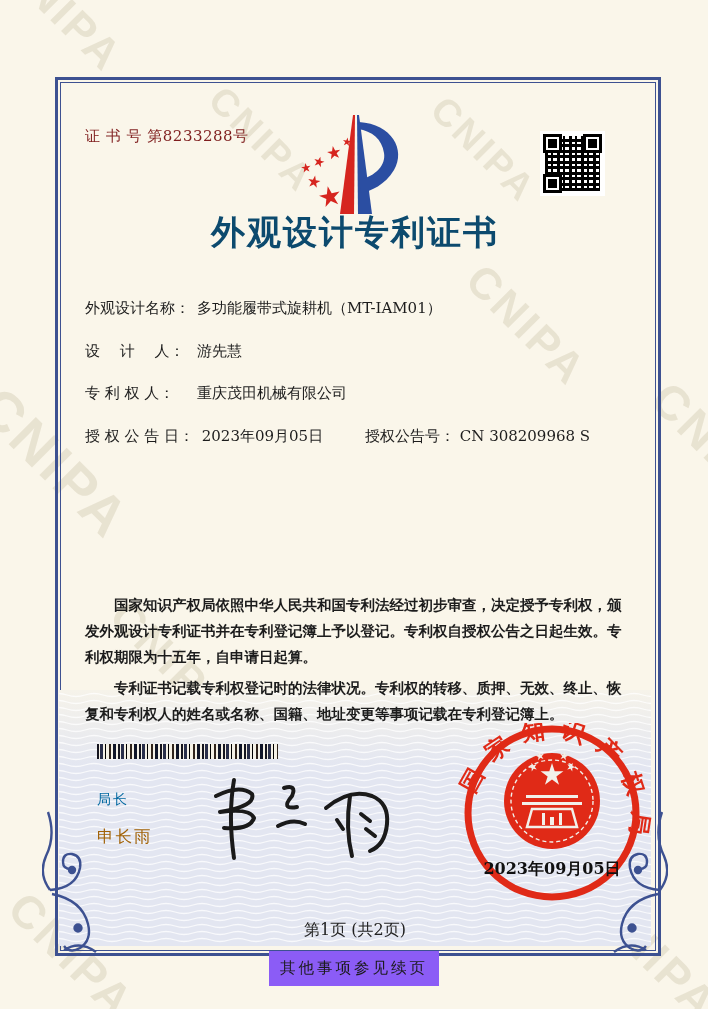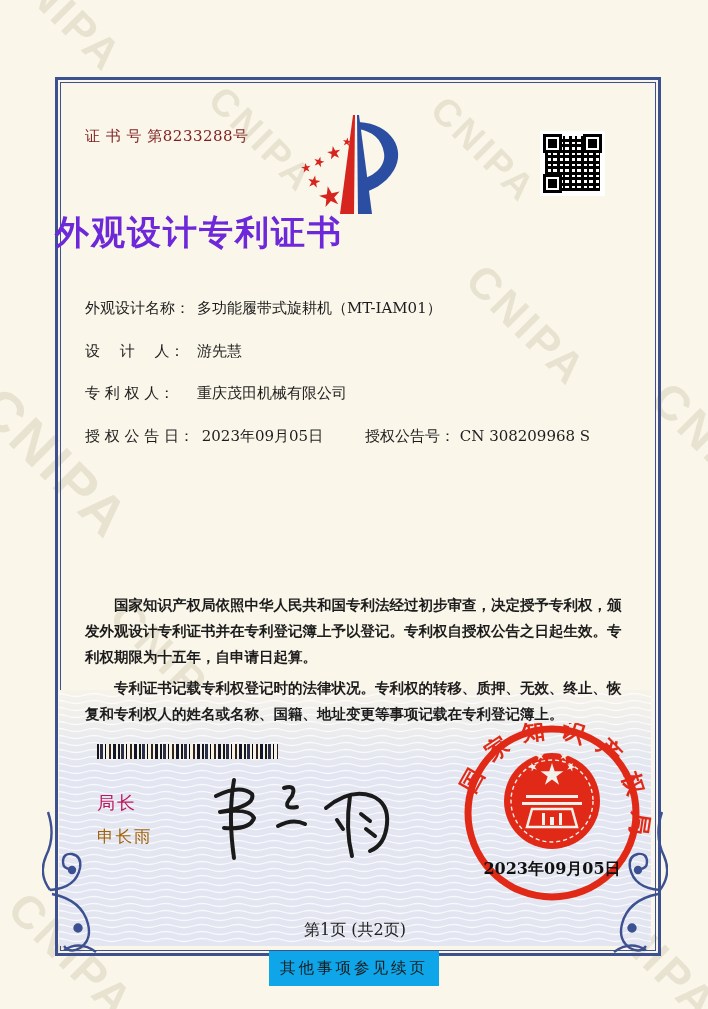--- a/index.html
+++ b/index.html
@@ -18,51 +18,51 @@
   
   .certno{left:85px;top:127px;font-size:15px;color:#7f1d1d;z-index:5;letter-spacing:.5px;}
   .logo{left:296px;top:112px;z-index:5;}
   .qr{left:540px;top:131px;width:65px;height:65px;background:#fff;z-index:5;}
   .qr-noise{position:absolute;inset:5px;
     background:repeating-linear-gradient(90deg,#000 0 3px,transparent 3px 6px,#000 6px 8px,transparent 8px 12px),
                repeating-linear-gradient(0deg,#000 0 3px,transparent 3px 5px,#000 5px 8px,transparent 8px 11px);}
   .qr-f{position:absolute;width:13px;height:13px;border:3px solid #000;background:#fff;}
   .qr-f::after{content:"";position:absolute;inset:2px;background:#000;}
   .qr-f.tl{left:3px;top:3px}.qr-f.tr{right:3px;top:3px}.qr-f.bl{left:3px;bottom:3px}
-  .title{left:55px;top:210px;width:600px;text-align:left;font-size:34px;font-weight:700;
-         letter-spacing:2px;color:#6d28d9;z-index:5;}
+  .title{left:55px;top:210px;width:600px;text-align:center;font-size:34px;font-weight:700;
+         letter-spacing:2px;color:#0c4a6e;z-index:5;}
   
   .info{left:85px;top:299px;width:545px;z-index:5;font-size:15px;color:#1d1d1d;}
   .info-row{height:42.6px;display:flex;align-items:flex-start;}
   .info-label{display:inline-block;width:112px;flex:none;}
   .info-value{display:inline-block;}
   .grant-row{position:relative;height:42.6px;}
   .grant2{position:absolute;left:280px;top:0;}
   
   .paras{left:85px;top:592px;width:540px;z-index:5;font-size:14.5px;line-height:1.78;
          color:#1c1c1c;}
   .paras p{margin:0 0 6px 0;text-indent:2em;font-weight:bold;}
   
   .barcode{left:97px;top:744px;width:181px;height:15px;z-index:5;
     background:repeating-linear-gradient(90deg,#15151f 0 2px,#f5f1e6 2px 3px,#2a2f4a 3px 6px,
       #f5f1e6 6px 8px,#000 8px 9px,#f5f1e6 9px 12px,#30241c 12px 14px,#f5f1e6 14px 16px,
       #101528 16px 19px,#f5f1e6 19px 21px);}
   
-  .sig-title{left:97px;top:791px;font-size:18px;color:#be185d;z-index:5;
+  .sig-title{left:97px;top:791px;font-size:14px;color:#0369a1;z-index:5;
              font-family:Liberation Mono, monospace;letter-spacing:2px;}
   .sig-name{left:97px;top:826px;font-size:16.5px;color:#a16207;z-index:5;
             font-family:"Liberation Sans",sans-serif;letter-spacing:2px;}
   .sig-svg{left:200px;top:768px;z-index:5;}
   
   .seal{left:452px;top:723px;z-index:6;}
   .seal-date{left:462px;top:859px;width:180px;text-align:center;font-size:16px;
              font-weight:600;color:#101010;z-index:7;}
   
   .pageinfo{left:55px;top:920px;width:600px;text-align:center;font-size:16px;color:#222;z-index:5;}
-  .contnote{left:50%;top:951px;transform:translateX(-50%);background:#0ea5e9;
+  .contnote{left:50%;top:951px;transform:translateX(-50%);background:#8b5cf6;
             padding:7px 11px;font-size:15.5px;letter-spacing:3px;color:#1b1b1b;z-index:8;white-space:nowrap;font-family:Liberation Mono, monospace;}
   .orn{z-index:4;}
   .orn.right{transform:scaleX(-1);}
 </style>
 </head>
 <body>
 
 <div class="wm" style="left:-12px;top:-14px;font-size:44px;">CNIPA</div>
 <div class="wm" style="left:196px;top:118px;font-size:38px;">CNIPA</div>
 <div class="wm" style="left:418px;top:128px;font-size:38px;">CNIPA</div>

